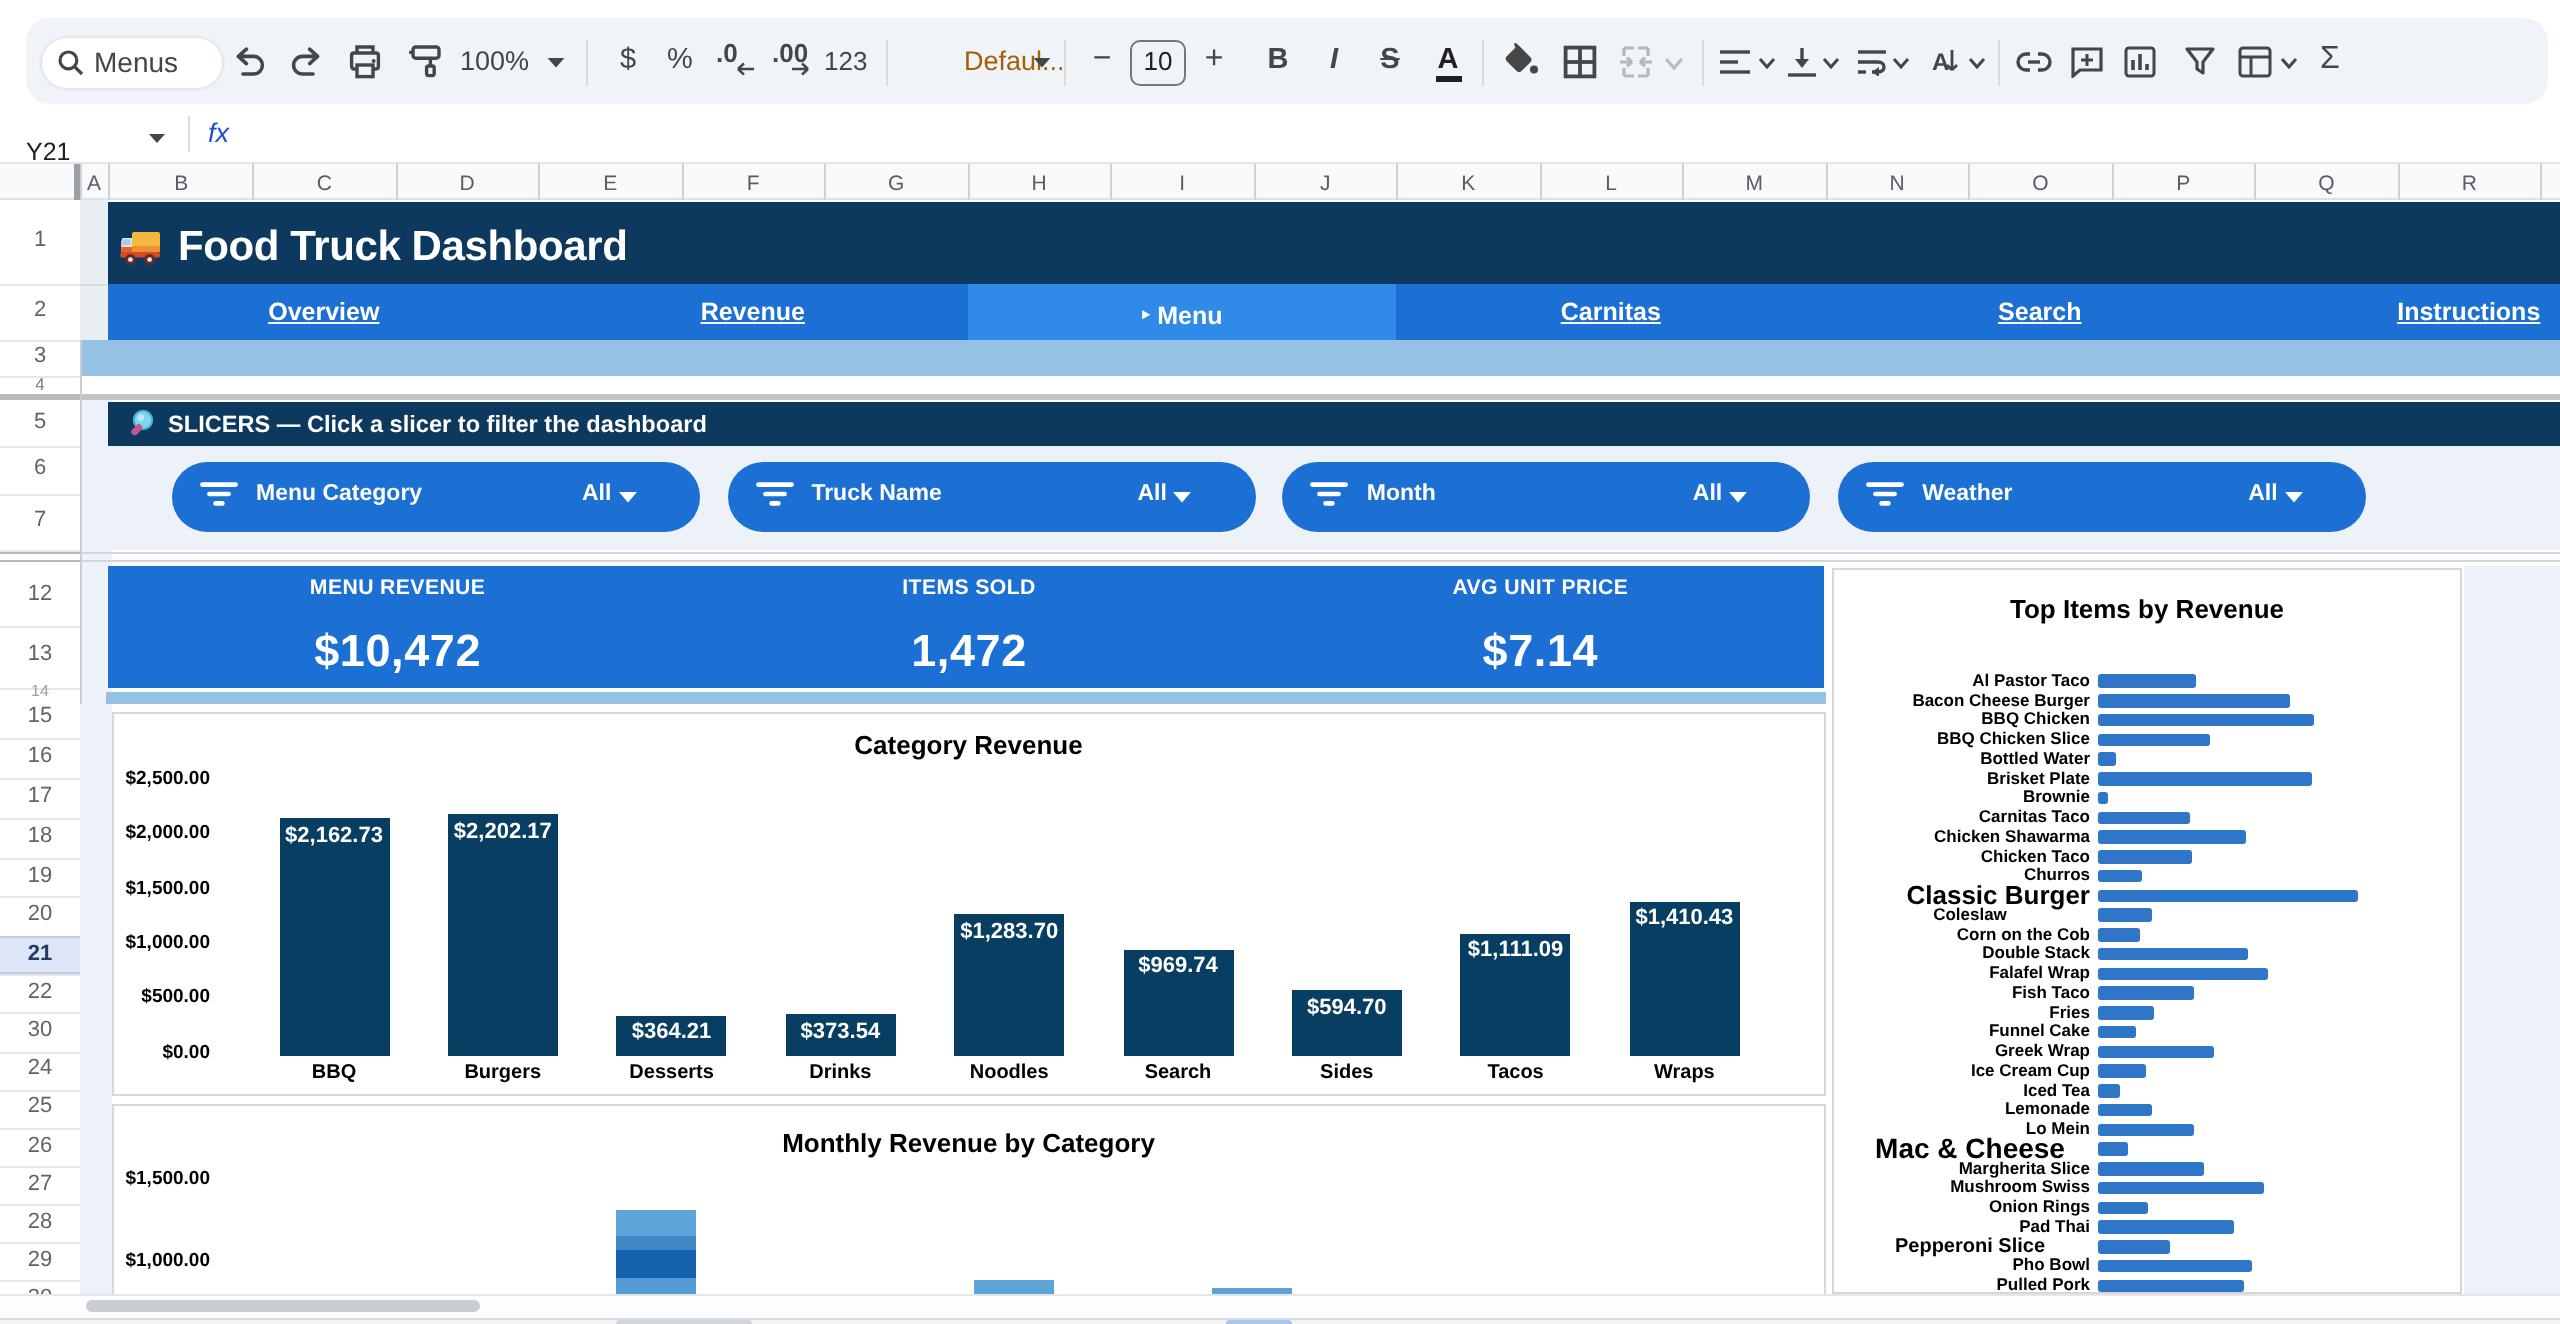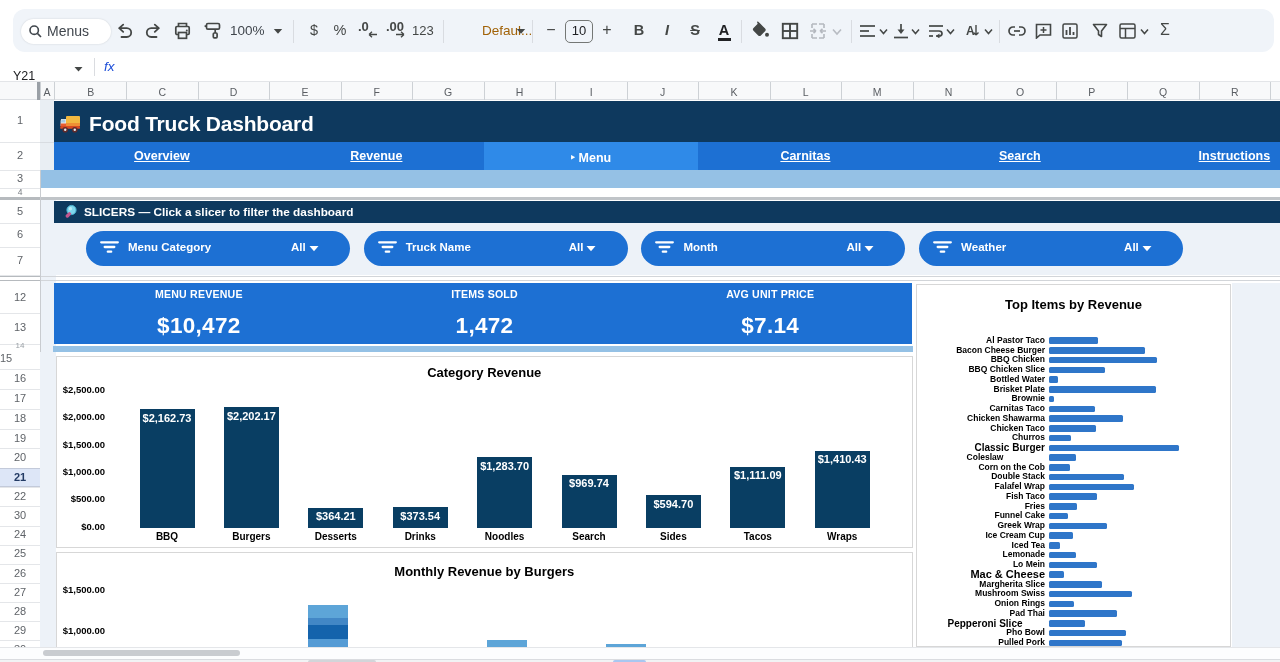--- a/index.html
+++ b/index.html
@@ -220,21 +220,21 @@
 <div class="abs" style="left:0;top:204.9px;width:40px;height:14px;font-size:11px;color:#5f6368;text-align:center;">5</div>
 <div class="abs" style="left:0;top:223.1px;width:40px;height:1px;background:#e4e6e9;"></div>
 <div class="abs" style="left:0;top:228.2px;width:40px;height:14px;font-size:11px;color:#5f6368;text-align:center;">6</div>
 <div class="abs" style="left:0;top:247.3px;width:40px;height:1px;background:#e4e6e9;"></div>
 <div class="abs" style="left:0;top:254.2px;width:40px;height:14px;font-size:11px;color:#5f6368;text-align:center;">7</div>
 <div class="abs" style="left:0;top:275.2px;width:40px;height:1px;background:#e4e6e9;"></div>
 <div class="abs" style="left:0;top:290.8px;width:40px;height:14px;font-size:11px;color:#5f6368;text-align:center;">12</div>
 <div class="abs" style="left:0;top:313.0px;width:40px;height:1px;background:#e4e6e9;"></div>
 <div class="abs" style="left:0;top:321.2px;width:40px;height:14px;font-size:11px;color:#5f6368;text-align:center;">13</div>
 <div class="abs" style="left:0;top:343.5px;width:40px;height:1px;background:#e4e6e9;"></div>
-<div class="abs" style="left:0;top:352.3px;width:40px;height:14px;font-size:11px;color:#5f6368;text-align:left;">15</div>
+<div class="abs" style="left:0;top:352.3px;width:40px;height:14px;font-size:11px;color:#5f6368;text-align:center;">15</div>
 <div class="abs" style="left:0;top:369.2px;width:40px;height:1px;background:#e4e6e9;"></div>
 <div class="abs" style="left:0;top:372.1px;width:40px;height:14px;font-size:11px;color:#5f6368;text-align:center;">16</div>
 <div class="abs" style="left:0;top:389.0px;width:40px;height:1px;background:#e4e6e9;"></div>
 <div class="abs" style="left:0;top:391.9px;width:40px;height:14px;font-size:11px;color:#5f6368;text-align:center;">17</div>
 <div class="abs" style="left:0;top:408.8px;width:40px;height:1px;background:#e4e6e9;"></div>
 <div class="abs" style="left:0;top:411.7px;width:40px;height:14px;font-size:11px;color:#5f6368;text-align:center;">18</div>
 <div class="abs" style="left:0;top:428.6px;width:40px;height:1px;background:#e4e6e9;"></div>
 <div class="abs" style="left:0;top:431.5px;width:40px;height:14px;font-size:11px;color:#5f6368;text-align:center;">19</div>
 <div class="abs" style="left:0;top:448.4px;width:40px;height:1px;background:#e4e6e9;"></div>
 <div class="abs" style="left:0;top:451.3px;width:40px;height:14px;font-size:11px;color:#5f6368;text-align:center;">20</div>
@@ -377,21 +377,21 @@
 <div class="abs" style="left:645.9px;top:495.3px;width:55px;height:32.6px;background:#093e63;"></div>
 <div class="abs" style="left:638.4px;top:497.8px;width:70px;height:12px;font-size:11px;font-weight:bold;color:#fff;text-align:center;white-space:nowrap;">$594.70</div>
 <div class="abs" style="left:638.4px;top:530.5px;width:70px;height:12px;font-size:10px;font-weight:bold;color:#000;text-align:center;">Sides</div>
 <div class="abs" style="left:730.3px;top:466.9px;width:55px;height:61.0px;background:#093e63;"></div>
 <div class="abs" style="left:722.8px;top:469.4px;width:70px;height:12px;font-size:11px;font-weight:bold;color:#fff;text-align:center;white-space:nowrap;">$1,111.09</div>
 <div class="abs" style="left:722.8px;top:530.5px;width:70px;height:12px;font-size:10px;font-weight:bold;color:#000;text-align:center;">Tacos</div>
 <div class="abs" style="left:814.7px;top:450.5px;width:55px;height:77.4px;background:#093e63;"></div>
 <div class="abs" style="left:807.2px;top:453.0px;width:70px;height:12px;font-size:11px;font-weight:bold;color:#fff;text-align:center;white-space:nowrap;">$1,410.43</div>
 <div class="abs" style="left:807.2px;top:530.5px;width:70px;height:12px;font-size:10px;font-weight:bold;color:#000;text-align:center;">Wraps</div>
 <div class="abs" style="left:55.5px;top:551.5px;width:857.5px;height:110px;background:#fff;border:1px solid #d7d7d7;border-bottom:none;"></div>
-<div class="abs" style="left:55.5px;top:564px;width:857.5px;height:16px;font-size:13px;font-weight:bold;color:#000;text-align:center;">Monthly Revenue by Burgers</div>
+<div class="abs" style="left:55.5px;top:564px;width:857.5px;height:16px;font-size:13px;font-weight:bold;color:#000;text-align:center;">Monthly Revenue by Category</div>
 <div class="abs" style="left:45px;top:583.5px;width:60px;height:12px;font-size:9.5px;font-weight:bold;color:#000;text-align:right;">$1,500.00</div>
 <div class="abs" style="left:45px;top:624.5px;width:60px;height:12px;font-size:9.5px;font-weight:bold;color:#000;text-align:right;">$1,000.00</div>
 <div class="abs" style="left:307.5px;top:605.3px;width:40px;height:12.5px;background:#5da5d8;"></div>
 <div class="abs" style="left:307.5px;top:617.8px;width:40px;height:6.9px;background:#4287c6;"></div>
 <div class="abs" style="left:307.5px;top:624.7px;width:40px;height:14.1px;background:#1463ac;"></div>
 <div class="abs" style="left:307.5px;top:638.8px;width:40px;height:8.4px;background:#549bd5;"></div>
 <div class="abs" style="left:486.5px;top:640px;width:40px;height:7.2px;background:#5da5d8;"></div>
 <div class="abs" style="left:606px;top:644px;width:40px;height:3.2px;background:#5da5d8;"></div>
 <div class="abs" style="left:916px;top:283.5px;width:315px;height:363.7px;background:#fff;border:1px solid #d7d7d7;"></div>
 <div class="abs" style="left:916px;top:296.5px;width:315px;height:17px;font-size:13px;font-weight:bold;color:#000;text-align:center;">Top Items by Revenue</div>
@@ -410,21 +410,21 @@
 <div class="abs" style="left:925px;top:394.30px;width:120px;height:9.6px;font-size:8.5px;font-weight:bold;color:#000;text-align:right;line-height:9.6px;white-space:nowrap;">Brownie</div>
 <div class="abs" style="left:1049px;top:395.90px;width:5px;height:6.4px;background:#2f76c9;border-radius:1.5px;"></div>
 <div class="abs" style="left:925px;top:404.05px;width:120px;height:9.6px;font-size:8.5px;font-weight:bold;color:#000;text-align:right;line-height:9.6px;white-space:nowrap;">Carnitas Taco</div>
 <div class="abs" style="left:1049px;top:405.65px;width:46px;height:6.4px;background:#2f76c9;border-radius:1.5px;"></div>
 <div class="abs" style="left:925px;top:413.80px;width:120px;height:9.6px;font-size:8.5px;font-weight:bold;color:#000;text-align:right;line-height:9.6px;white-space:nowrap;">Chicken Shawarma</div>
 <div class="abs" style="left:1049px;top:415.40px;width:74px;height:6.4px;background:#2f76c9;border-radius:1.5px;"></div>
 <div class="abs" style="left:925px;top:423.55px;width:120px;height:9.6px;font-size:8.5px;font-weight:bold;color:#000;text-align:right;line-height:9.6px;white-space:nowrap;">Chicken Taco</div>
 <div class="abs" style="left:1049px;top:425.15px;width:47px;height:6.4px;background:#2f76c9;border-radius:1.5px;"></div>
 <div class="abs" style="left:925px;top:433.30px;width:120px;height:9.6px;font-size:8.5px;font-weight:bold;color:#000;text-align:right;line-height:9.6px;white-space:nowrap;">Churros</div>
 <div class="abs" style="left:1049px;top:434.90px;width:22px;height:6.4px;background:#2f76c9;border-radius:1.5px;"></div>
-<div class="abs" style="left:925px;top:443.05px;width:120px;height:9.6px;font-size:10px;font-weight:bold;color:#000;text-align:right;line-height:9.6px;white-space:nowrap;">Classic Burger</div>
+<div class="abs" style="left:925px;top:443.05px;width:120px;height:9.6px;font-size:13px;font-weight:bold;color:#000;text-align:right;line-height:9.6px;white-space:nowrap;">Classic Burger</div>
 <div class="abs" style="left:1049px;top:444.65px;width:130px;height:6.4px;background:#2f76c9;border-radius:1.5px;"></div>
 <div class="abs" style="left:925px;top:452.80px;width:120px;height:9.6px;font-size:8.5px;font-weight:bold;color:#000;text-align:center;line-height:9.6px;white-space:nowrap;">Coleslaw</div>
 <div class="abs" style="left:1049px;top:454.40px;width:27px;height:6.4px;background:#2f76c9;border-radius:1.5px;"></div>
 <div class="abs" style="left:925px;top:462.55px;width:120px;height:9.6px;font-size:8.5px;font-weight:bold;color:#000;text-align:right;line-height:9.6px;white-space:nowrap;">Corn on the Cob</div>
 <div class="abs" style="left:1049px;top:464.15px;width:21px;height:6.4px;background:#2f76c9;border-radius:1.5px;"></div>
 <div class="abs" style="left:925px;top:472.30px;width:120px;height:9.6px;font-size:8.5px;font-weight:bold;color:#000;text-align:right;line-height:9.6px;white-space:nowrap;">Double Stack</div>
 <div class="abs" style="left:1049px;top:473.90px;width:75px;height:6.4px;background:#2f76c9;border-radius:1.5px;"></div>
 <div class="abs" style="left:925px;top:482.05px;width:120px;height:9.6px;font-size:8.5px;font-weight:bold;color:#000;text-align:right;line-height:9.6px;white-space:nowrap;">Falafel Wrap</div>
 <div class="abs" style="left:1049px;top:483.65px;width:85px;height:6.4px;background:#2f76c9;border-radius:1.5px;"></div>
 <div class="abs" style="left:925px;top:491.80px;width:120px;height:9.6px;font-size:8.5px;font-weight:bold;color:#000;text-align:right;line-height:9.6px;white-space:nowrap;">Fish Taco</div>
@@ -436,21 +436,21 @@
 <div class="abs" style="left:925px;top:521.05px;width:120px;height:9.6px;font-size:8.5px;font-weight:bold;color:#000;text-align:right;line-height:9.6px;white-space:nowrap;">Greek Wrap</div>
 <div class="abs" style="left:1049px;top:522.65px;width:58px;height:6.4px;background:#2f76c9;border-radius:1.5px;"></div>
 <div class="abs" style="left:925px;top:530.80px;width:120px;height:9.6px;font-size:8.5px;font-weight:bold;color:#000;text-align:right;line-height:9.6px;white-space:nowrap;">Ice Cream Cup</div>
 <div class="abs" style="left:1049px;top:532.40px;width:24px;height:6.4px;background:#2f76c9;border-radius:1.5px;"></div>
 <div class="abs" style="left:925px;top:540.55px;width:120px;height:9.6px;font-size:8.5px;font-weight:bold;color:#000;text-align:right;line-height:9.6px;white-space:nowrap;">Iced Tea</div>
 <div class="abs" style="left:1049px;top:542.15px;width:11px;height:6.4px;background:#2f76c9;border-radius:1.5px;"></div>
 <div class="abs" style="left:925px;top:550.30px;width:120px;height:9.6px;font-size:8.5px;font-weight:bold;color:#000;text-align:right;line-height:9.6px;white-space:nowrap;">Lemonade</div>
 <div class="abs" style="left:1049px;top:551.90px;width:27px;height:6.4px;background:#2f76c9;border-radius:1.5px;"></div>
 <div class="abs" style="left:925px;top:560.05px;width:120px;height:9.6px;font-size:8.5px;font-weight:bold;color:#000;text-align:right;line-height:9.6px;white-space:nowrap;">Lo Mein</div>
 <div class="abs" style="left:1049px;top:561.65px;width:48px;height:6.4px;background:#2f76c9;border-radius:1.5px;"></div>
-<div class="abs" style="left:925px;top:569.80px;width:120px;height:9.6px;font-size:11px;font-weight:bold;color:#000;text-align:right;line-height:9.6px;white-space:nowrap;">Mac &amp; Cheese</div>
+<div class="abs" style="left:925px;top:569.80px;width:120px;height:9.6px;font-size:14px;font-weight:bold;color:#000;text-align:center;line-height:9.6px;white-space:nowrap;">Mac &amp; Cheese</div>
 <div class="abs" style="left:1049px;top:571.40px;width:15px;height:6.4px;background:#2f76c9;border-radius:1.5px;"></div>
 <div class="abs" style="left:925px;top:579.55px;width:120px;height:9.6px;font-size:8.5px;font-weight:bold;color:#000;text-align:right;line-height:9.6px;white-space:nowrap;">Margherita Slice</div>
 <div class="abs" style="left:1049px;top:581.15px;width:53px;height:6.4px;background:#2f76c9;border-radius:1.5px;"></div>
 <div class="abs" style="left:925px;top:589.30px;width:120px;height:9.6px;font-size:8.5px;font-weight:bold;color:#000;text-align:right;line-height:9.6px;white-space:nowrap;">Mushroom Swiss</div>
 <div class="abs" style="left:1049px;top:590.90px;width:83px;height:6.4px;background:#2f76c9;border-radius:1.5px;"></div>
 <div class="abs" style="left:925px;top:599.05px;width:120px;height:9.6px;font-size:8.5px;font-weight:bold;color:#000;text-align:right;line-height:9.6px;white-space:nowrap;">Onion Rings</div>
 <div class="abs" style="left:1049px;top:600.65px;width:25px;height:6.4px;background:#2f76c9;border-radius:1.5px;"></div>
 <div class="abs" style="left:925px;top:608.80px;width:120px;height:9.6px;font-size:8.5px;font-weight:bold;color:#000;text-align:right;line-height:9.6px;white-space:nowrap;">Pad Thai</div>
 <div class="abs" style="left:1049px;top:610.40px;width:68px;height:6.4px;background:#2f76c9;border-radius:1.5px;"></div>
 <div class="abs" style="left:925px;top:618.55px;width:120px;height:9.6px;font-size:10px;font-weight:bold;color:#000;text-align:center;line-height:9.6px;white-space:nowrap;">Pepperoni Slice</div>

